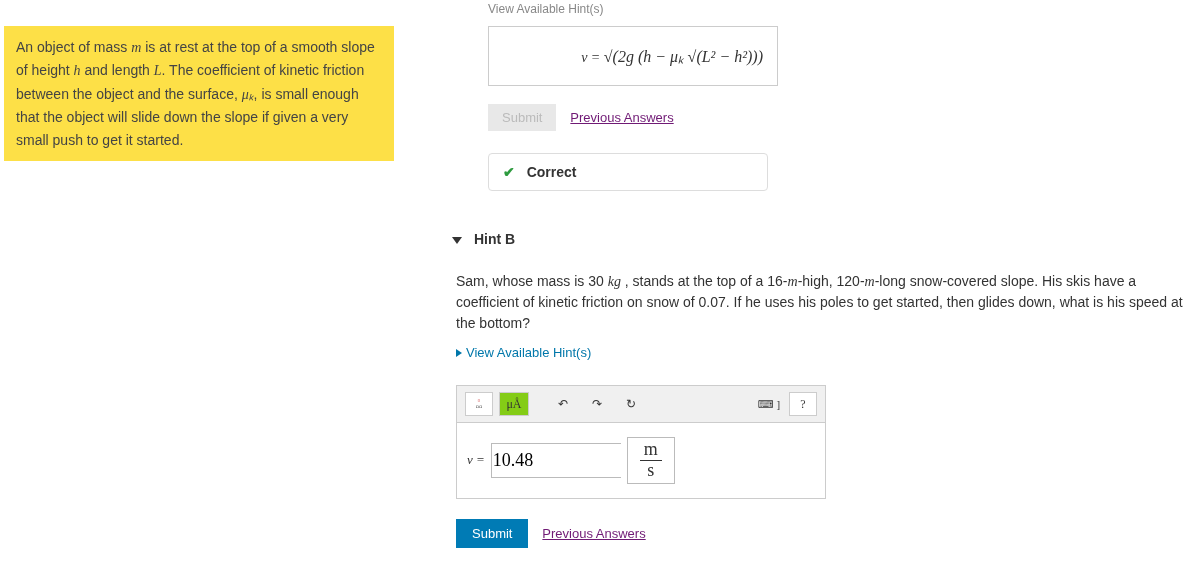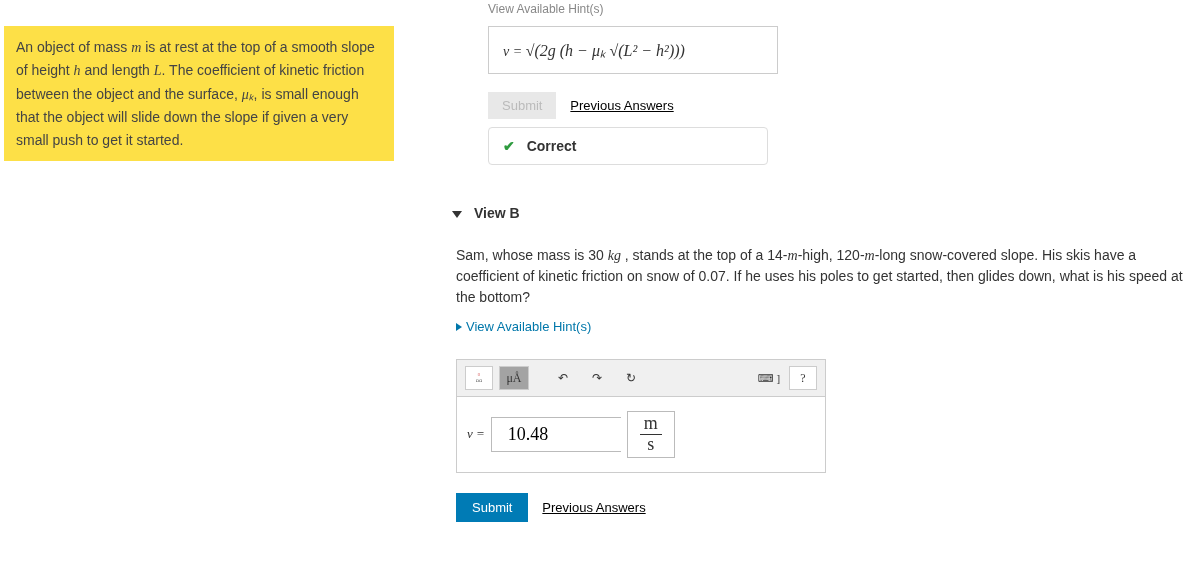--- a/index.html
+++ b/index.html
@@ -3,38 +3,38 @@
 <meta charset="utf-8">
 <style>
   * { box-sizing: border-box; margin: 0; padding: 0; }
   body { font-family: Arial, Helvetica, sans-serif; font-size: 14px; color: #333; background: #fff; width: 1200px; height: 575px; position: relative; }
   .problem-box { position: absolute; left: 4px; top: 26px; width: 390px; background: #fde047; padding: 10px 12px; line-height: 1.6; color: #444; }
   .problem-box .mi { font-style: italic; font-family: 'Times New Roman', serif; }
   .main { position: absolute; left: 452px; top: 0; width: 770px; }
   .hint-link-top { color: #0077aa; font-size: 13px; cursor: pointer; }
   .hint-caret { display:inline-block; width:0; height:0; border-top:4px solid transparent; border-bottom:4px solid transparent; border-left:6px solid #0077aa; margin-right:4px; vertical-align:middle;}
   .coll-caret { display:inline-block; width:0;height:0;border-left:5px solid transparent;border-right:5px solid transparent;border-top:7px solid #333;margin-right:12px; vertical-align:middle;}
-  .formula-box { margin-top: 10px; border:1px solid #ccc; padding:12px 14px; display:inline-block; min-width:290px; font-family:'Times New Roman',serif; font-style:italic; font-size:14px;}
+  .formula-box { margin-top: 10px; border:1px solid #ccc; padding:18px 14px; display:inline-block; min-width:290px; font-family:'Times New Roman',serif; font-style:italic; font-size:14px;text-align:right;}
   .submit-row { margin-top: 18px; }
   .btn-submit-disabled { background:#e8e8e8; color:#bbb; border:none; padding:6px 14px; font-size:13px; margin-right:10px;}
   .btn-submit { background:#007bb5; color:#fff; border:none; padding:7px 16px; font-size:13px; margin-right:10px; cursor:pointer;}
-  .prev-ans { color:#000000; text-decoration:underline; font-size:13px; cursor:pointer;}
-  .correct-box { margin-top:8px; border:1px solid #ddd; border-radius:4px; padding:10px 14px; display:inline-block; min-width:280px;}
+  .prev-ans { color:#701a75; text-decoration:underline; font-size:13px; cursor:pointer;}
+  .correct-box { margin-top:22px; border:1px solid #ddd; border-radius:4px; padding:10px 14px; display:inline-block; min-width:280px;}
   .check { color:#2e9b3f; font-weight:bold; margin-right:8px;}
   .part-header { margin-top:40px; font-weight:bold; font-size:14px;}
   .part-body { margin-top:24px; padding-left:4px; width:750px;}
   .part-body p { line-height:1.5; margin-bottom:8px;}
   .bold { font-weight:bold; }
   .answer-area { margin-top:22px; border:1px solid #ccc; width:370px; background:#fff;}
   .toolbar { background:#f0f0f0; border-bottom:1px solid #ccc; padding:6px 8px; display:flex; align-items:center; gap:6px;}
   .tool-btn { width:28px; height:24px; background:#fff; border:1px solid #ccc; display:flex; align-items:center; justify-content:center; font-size:12px; cursor:pointer; font-family:'Times New Roman',serif;}
   .tool-btn.wide{min-width:30px;}
   .answer-row { padding:14px 10px; display:flex; align-items:center; gap:6px; font-family:'Times New Roman',serif;}
   .answer-prefix { font-style:italic; font-size:13px;}
-  .answer-input { border:1px solid #bbb; border-right:none; padding:6px 16px; font-size:18px; width:130px; font-family:'Times New Roman',serif;}
+  .answer-input { border:1px solid #bbb; border-right:none; padding:6px 1px; font-size:18px; width:130px; font-family:'Times New Roman',serif;}
   .unit-box { border:1px solid #bbb; padding:2px 12px; font-size:18px; text-align:center; line-height:1.1;}
   .unit-box .frac-top{display:block;border-bottom:1px solid #333;padding:0 4px;}
   .unit-box .frac-bot{display:block;padding:0 4px;}
   .mi{font-style:italic;font-family:'Times New Roman',serif;}
   .sqrt-sym{font-size:16px;}
   .hints-trunc{color:#888;font-size:12px;}
 </style>
 </head>
 <body>
 
@@ -56,38 +56,38 @@
       <button class="btn-submit-disabled">Submit</button>
       <a class="prev-ans">Previous Answers</a>
     </div>
     <div class="correct-box">
       <span class="check">✔</span>
       <span class="bold">Correct</span>
     </div>
   </div>
 
   <div class="part-header">
-    <span class="coll-caret"></span><span>View B</span>
+    <span class="coll-caret"></span><span>Hint B</span>
   </div>
 
   <div class="part-body">
     <p>
-      <span>Sam, whose mass is 30 </span><span class="mi">kg</span><span> , stands at the top of a 14-</span><span class="mi">m</span><span>-high, 120-</span><span class="mi">m</span><span>-long snow-covered slope. His skis have a coefficient of kinetic friction on snow of 0.07. If he uses his poles to get started, then glides down, what is his speed at the bottom?</span>
+      <span>Sam, whose mass is 30 </span><span class="mi">kg</span><span> , stands at the top of a 16-</span><span class="mi">m</span><span>-high, 120-</span><span class="mi">m</span><span>-long snow-covered slope. His skis have a coefficient of kinetic friction on snow of 0.07. If he uses his poles to get started, then glides down, what is his speed at the bottom?</span>
     </p>
     <p style="margin-top:6px;">
       <span class="hint-caret"></span><span class="hint-link-top">View Available Hint(s)</span>
     </p>
 
     <div class="answer-area">
       <div class="toolbar">
         <div class="tool-btn" style="flex-direction:column;line-height:0.7;">
           <span style="color:#c33;font-size:8px;">▫</span>
             <span style="font-size:10px;">▫▫</span>
         </div>
-        <div class="tool-btn wide" style="background:#a3a3a3;font-style:normal;">μÅ</div>
+        <div class="tool-btn wide" style="background:#84cc16;font-style:normal;">μÅ</div>
         <div style="flex:0 0 8px;"></div>
         <div class="tool-btn" style="border:none;background:transparent;">↶</div>
         <div class="tool-btn" style="border:none;background:transparent;">↷</div>
         <div class="tool-btn" style="border:none;background:transparent;">↻</div>
         <div style="flex:1"></div>
         <div class="tool-btn" style="border:none;background:transparent;font-size:11px;">⌨ ]</div>
         <div class="tool-btn">?</div>
       </div>
       <div class="answer-row">
         <span class="answer-prefix">v = </span>

